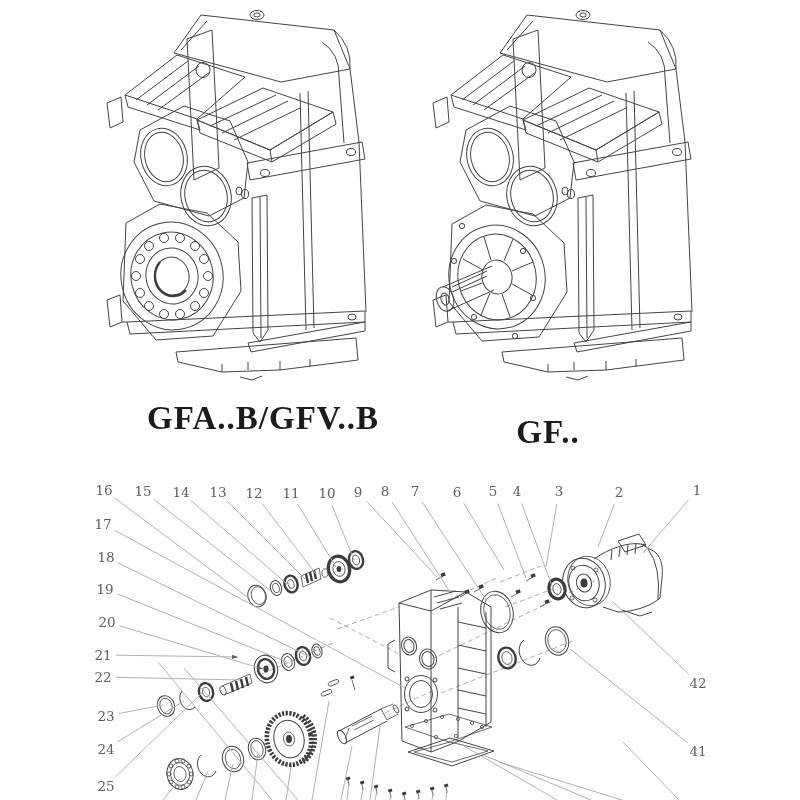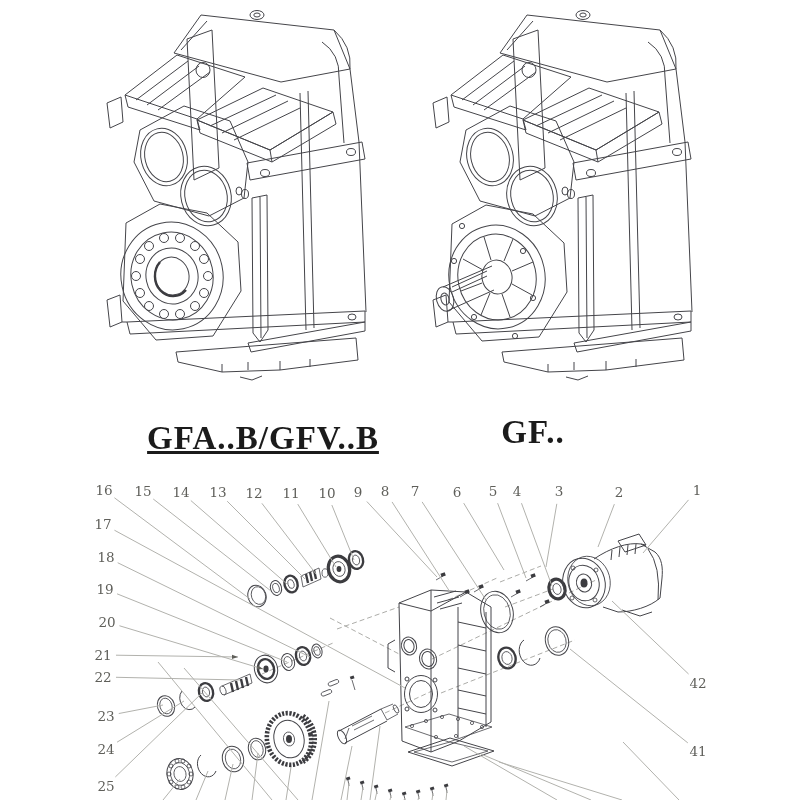--- a/index.html
+++ b/index.html
@@ -461,16 +461,16 @@
           <line x1="464" y1="746" x2="557" y2="800" class="cl"></line>
           <line x1="481" y1="754" x2="591" y2="800" class="cl"></line>
           <line x1="499" y1="762" x2="622" y2="800" class="cl"></line>
           <line x1="623" y1="742" x2="679" y2="800" class="cl"></line>
           <line x1="158" y1="662" x2="272" y2="800" class="cl"></line>
           <line x1="184" y1="668" x2="298" y2="800" class="cl"></line>
         </g>
   </g>
 </svg>
 
-<div class="model-label" style="left:132px;top:420px;width:262px;text-decoration:underline;">GFA..B/GFV..B</div>
-<div class="model-label" style="left:488px;top:414px;width:90px;">GF..</div>
+<div class="model-label" style="left:132px;top:400px;width:262px;">GFA..B/GFV..B</div>
+<div class="model-label" style="left:503px;top:414px;width:90px;">GF..</div>
 
 </div>
 
 </body></html>

